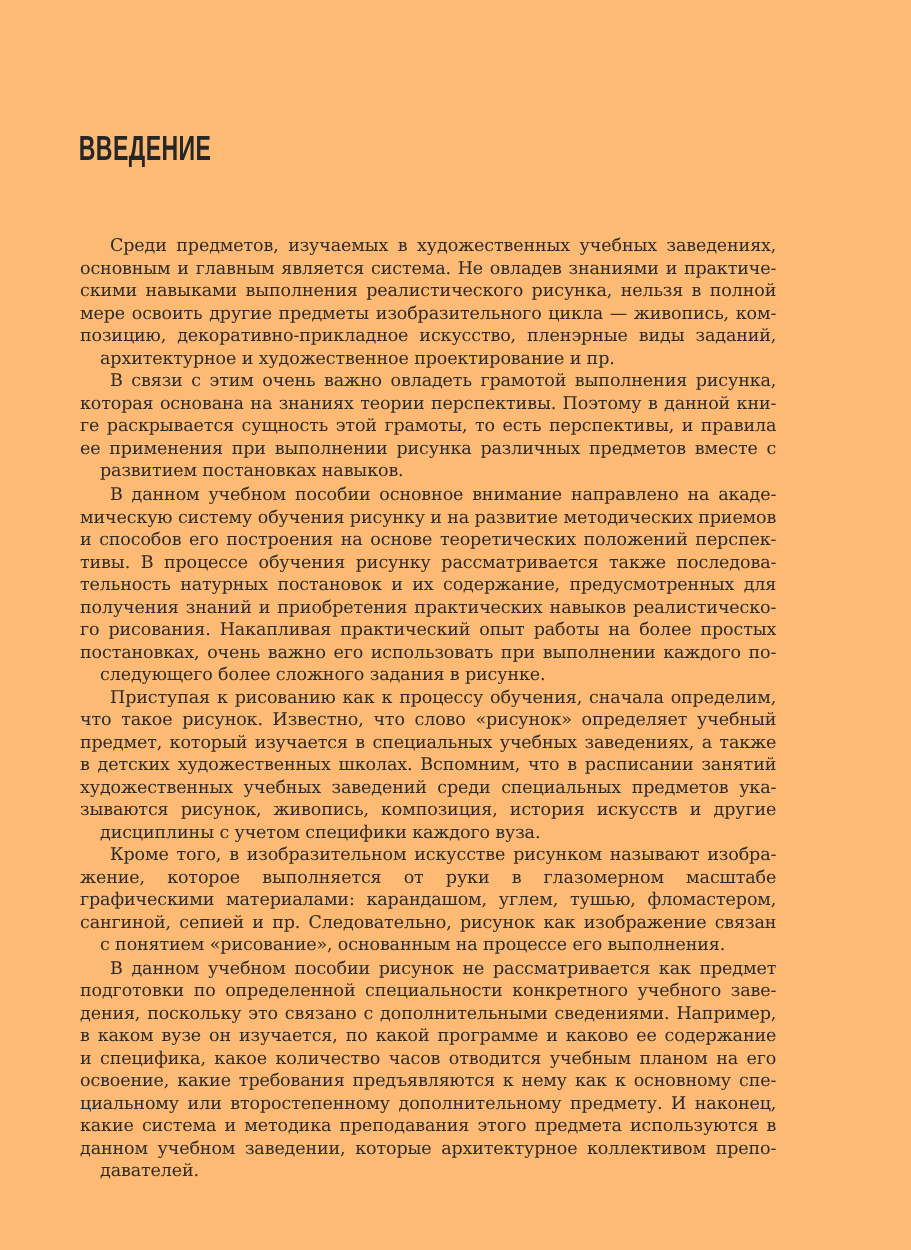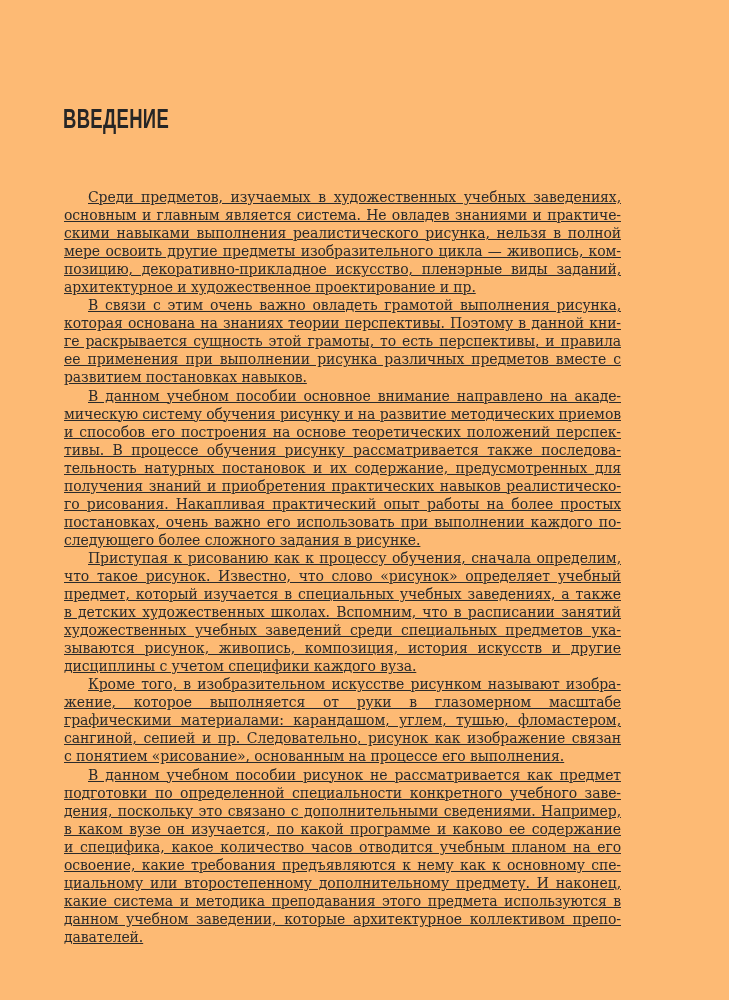--- a/index.html
+++ b/index.html
@@ -44,27 +44,27 @@
   .paragraph {
     margin: 0;
     padding: 0;
   }
   .pline {
     height: 18.05px;
     overflow: hidden;
     text-align: justify;
     text-align-last: justify;
     white-space: normal;
-    text-decoration: underline;
   }
   .pline.first {
     text-indent: 24px;
   }
   .pline.last {
     text-align-last: left;
+    margin-left: 16px;
   }
 </style>
 </head>
 <body>
 
 <div class="page">
   <h1 class="heading">ВВЕДЕНИЕ</h1>
 
   <div class="text-block">
       <div class="paragraph">

